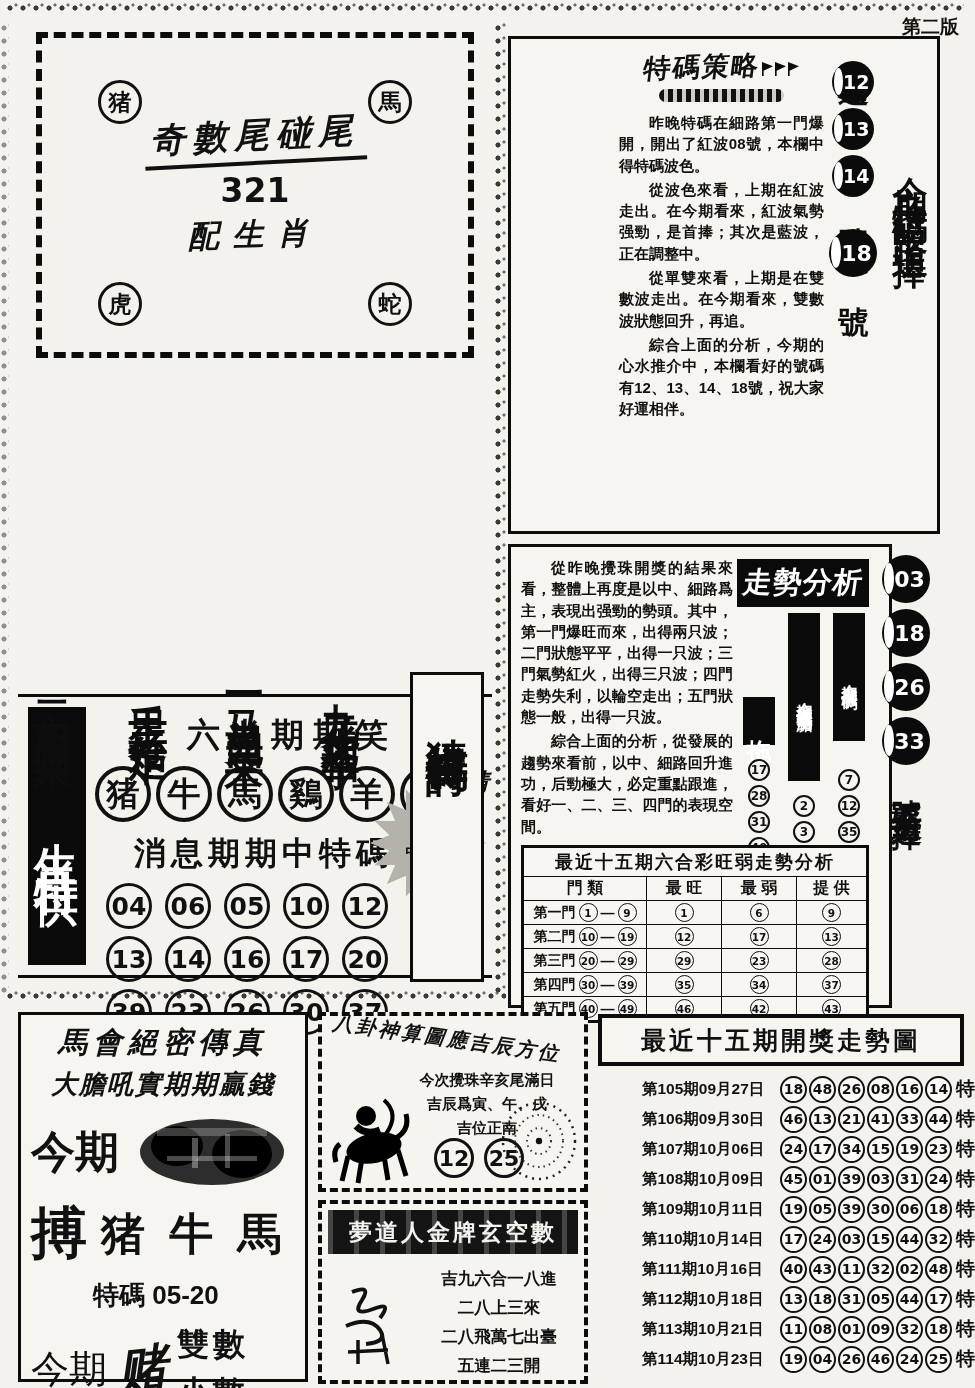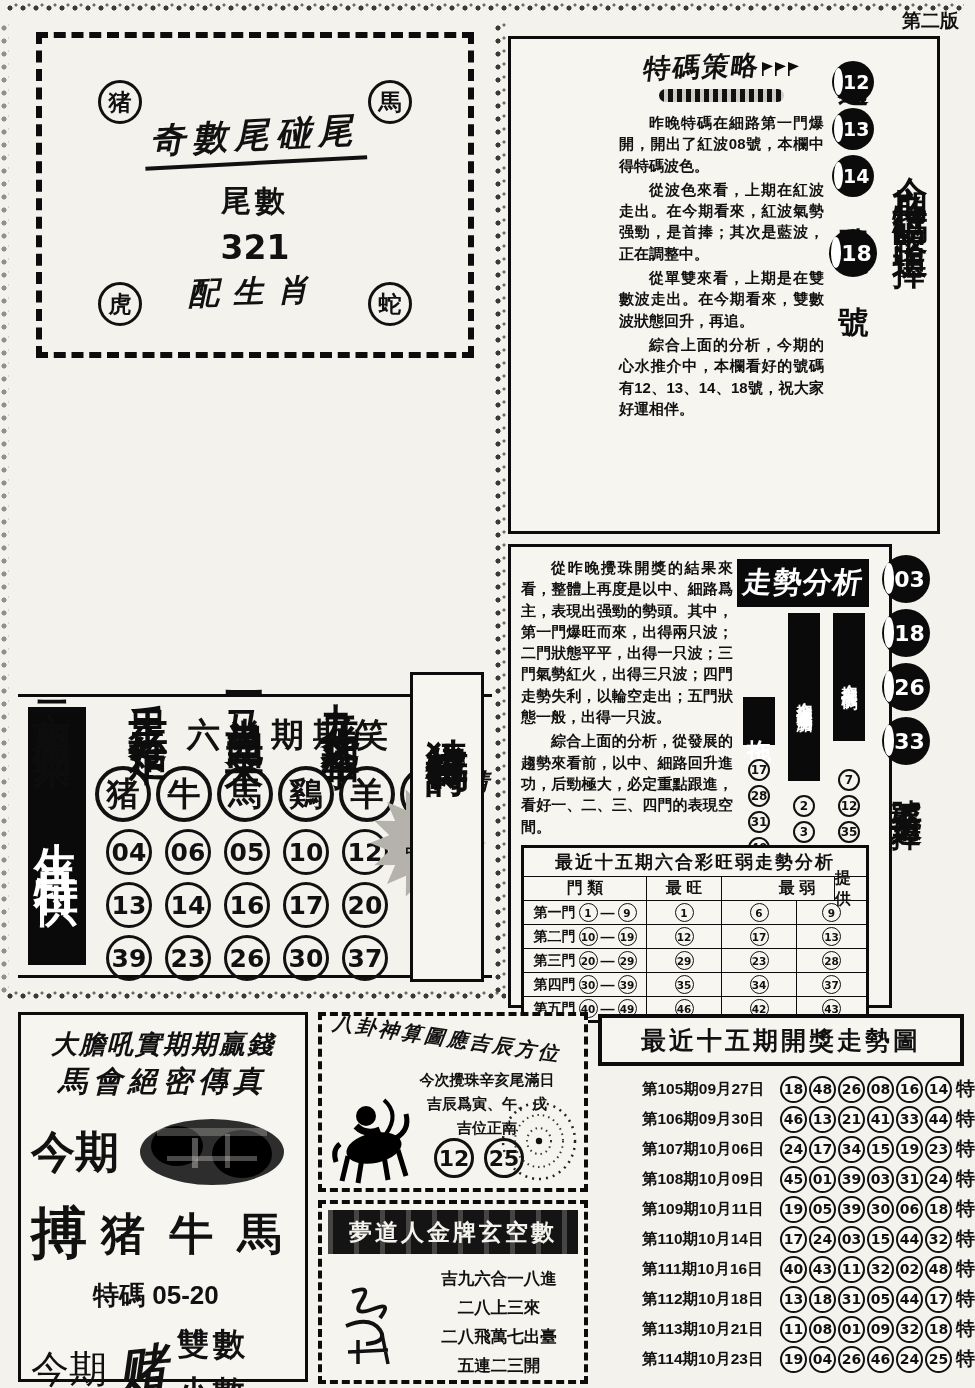--- a/index.html
+++ b/index.html
@@ -60,52 +60,52 @@
   .te{font-weight:800;font-size:19px;margin:0 2px;}
 </style>
 </head>
 <body>
 
 <div class="abs ornament" style="left:6px;top:2px;width:958px;height:14px;"></div>
 <div class="abs ornament" style="left:0;top:22px;width:9px;height:972px;opacity:.45;"></div>
 <div class="abs ornament" style="left:494px;top:22px;width:12px;height:972px;"></div>
 <div class="abs ornament" style="left:6px;top:990px;width:500px;height:12px;"></div>
 
-<div class="abs" style="right:16px;top:8px;font-size:19px;font-weight:700;">第二版</div>
+<div class="abs" style="right:16px;top:14px;font-size:19px;font-weight:700;">第二版</div>
 
 <div class="abs" style="left:16px;top:24px;width:478px;height:966px;">
 
   <div class="tailbox abs" style="left:20px;top:8px;width:438px;height:326px;">
     <span class="circ cnr abs" style="left:56px;top:42px;">猪</span>
     <span class="circ cnr abs" style="right:56px;top:42px;">馬</span>
     <span class="circ cnr abs" style="left:56px;bottom:26px;">虎</span>
     <span class="circ cnr abs" style="right:56px;bottom:26px;">蛇</span>
     <div style="margin-top:74px;">
       <span class="tail-title">奇數尾碰尾</span>
     </div>
-    <div style="font-size:30px;font-weight:700;margin-top:16px;letter-spacing:4px;">尾數</div>
     <div style="font-size:33px;font-weight:700;margin-top:6px;font-family:'DejaVu Sans',sans-serif;">321</div>
     <div style="font-size:31px;font-weight:700;margin-top:4px;letter-spacing:14px;font-style:italic;font-family:'DejaVu Serif',serif;transform:rotate(-2deg);">配生肖</div>
   </div>
 
   <div class="zsec abs" style="left:2px;top:344px;width:474px;height:284px;">
     <div class="sidebar-black">
       <span class="vt" style="color:#fff;font-size:44px;letter-spacing:14px;font-family:'DejaVu Serif',serif;">生肖特供</span>
     </div>
     <div style="flex:1;padding-top:16px;position:relative;">
       <div style="text-align:center;font-size:33px;font-weight:800;letter-spacing:9px;">六肖期期笑</div>
       <div style="display:flex;justify-content:center;align-items:center;gap:5px;margin-top:8px;">
         <span class="circ zodc">猪</span>
         <span class="circ zodc">牛</span>
         <span class="circ zodc">馬</span>
         <span class="circ zodc">鷄</span>
         <span class="circ zodc">羊</span>
         <span class="circ zodc">龍</span>
         <span style="font-family:'DejaVu Serif',serif;font-style:italic;font-size:24px;font-weight:700;margin-left:4px;align-self:flex-start;">猜</span>
       </div>
+      <div style="text-align:left;padding-left:42px;font-size:32px;font-weight:800;letter-spacing:5px;margin-top:10px;">消息期期中特碼</div>
       <div class="starburst" style="right:6px;top:88px;">
         <span>上期</span>
         <span>中四肖</span>
       </div>
       <div style="margin-top:6px;margin-right:90px;">
         <div class="numrow">
           <span class="circ numc">04</span>
           <span class="circ numc">06</span>
           <span class="circ numc">05</span>
           <span class="circ numc">10</span>
@@ -202,21 +202,21 @@
       <span class="circ sml">35</span>
       <span class="circ sml">47</span>
     </div>
   </div>
 
   <div class="ttab abs" style="left:10px;top:298px;width:348px;">
     <div class="tcap">最近十五期六合彩旺弱走勢分析</div>
     <div class="trow" style="font-weight:800;font-size:16px;height:23px;">
       <div class="c" style="width:122px;">門 類</div>
       <div class="c" style="width:74px;">最 旺</div>
-      <div class="c" style="width:74px;padding-left:38px;">最 弱</div>
+      <div class="c" style="width:74px;">最 弱</div>
       <div class="c" style="flex:1;">提 供</div>
     </div>
     <div class="trow" style="height:23px;">
       <div class="c" style="width:122px;gap:3px;font-size:14px;font-weight:800;">
           <span>第一門</span>
           <span class="circ mini">1</span>
           <span>—</span>
           <span class="circ mini">9</span>
         </div>
       <div class="c" style="width:74px;">
@@ -310,22 +310,22 @@
         <span>26</span>
       </span>
     <span class="fdisc" style="width:48px;height:48px;font-size:22px;margin-bottom:6px;">
         <span>33</span>
       </span>
     <span class="vt" style="font-size:31px;letter-spacing:4px;margin-top:4px;">號要全力追捧</span>
   </div>
 </div>
 
 <div class="abs box" style="left:18px;top:1012px;width:290px;height:370px;padding:8px 10px;">
+  <div style="font-family:'DejaVu Serif',serif;font-style:italic;font-weight:800;font-size:29px;letter-spacing:6px;text-align:center;">馬會絕密傳真</div>
   <div style="font-family:'DejaVu Serif',serif;font-style:italic;font-weight:800;font-size:26px;letter-spacing:2px;text-align:center;margin-top:4px;">大膽吼實期期贏錢</div>
-  <div style="font-family:'DejaVu Serif',serif;font-style:italic;font-weight:800;font-size:29px;letter-spacing:6px;text-align:center;">馬會絕密傳真</div>
   <div style="display:flex;align-items:center;margin-top:14px;">
     <span style="font-size:44px;font-weight:800;">今期</span>
     <svg width="150" height="72" style="margin-left:18px;">
       <ellipse cx="75" cy="36" rx="72" ry="33" fill="#111" opacity="0.88"></ellipse>
       <ellipse cx="40" cy="30" rx="26" ry="20" fill="#000"></ellipse>
       <ellipse cx="105" cy="38" rx="30" ry="24" fill="#000"></ellipse>
       <rect x="20" y="12" width="110" height="8" fill="#f4f2ed" opacity="0.25"></rect>
       <rect x="30" y="40" width="90" height="5" fill="#f4f2ed" opacity="0.3"></rect>
       <rect x="55" y="22" width="6" height="30" fill="#f4f2ed" opacity="0.35"></rect>
       <rect x="88" y="18" width="5" height="34" fill="#f4f2ed" opacity="0.3"></rect>

